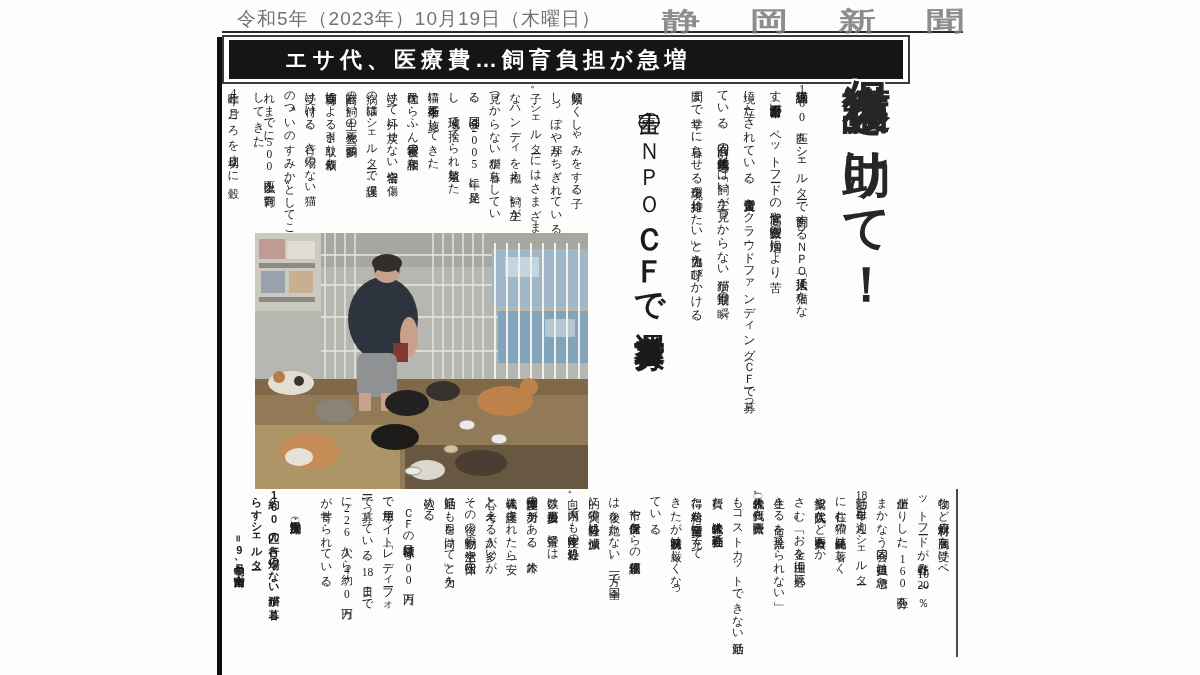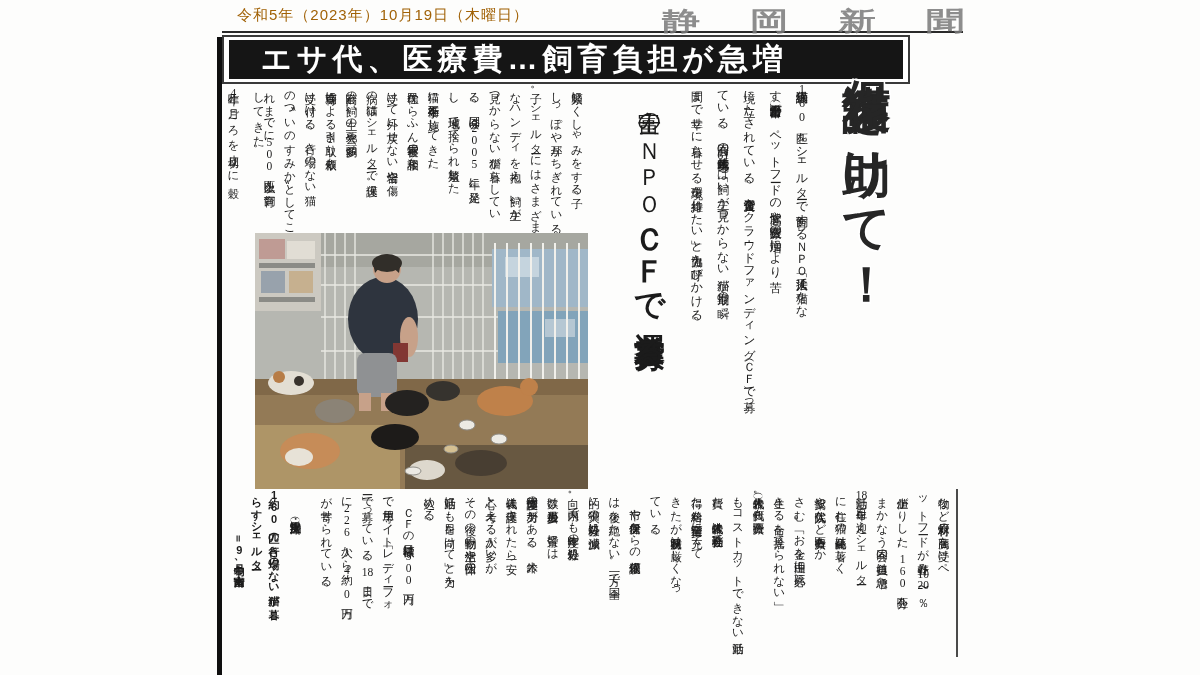--- a/index.html
+++ b/index.html
@@ -7,32 +7,32 @@
   .canvas{position:relative;width:1200px;height:675px;overflow:hidden;background:#fdfdfc;
           font-family:"Liberation Serif","DejaVu Serif",serif;color:#1b1b1b;}
   .abs{position:absolute;}
 
   
   .scan-bar{left:217px;top:37px;width:5px;height:638px;background:#0f0f0f;}
   .top-rule{left:222px;top:31px;width:741px;height:2px;background:#2a2a2a;}
   .bottom-right-rule{left:956px;top:489px;width:2px;height:168px;background:#4a4a4a;}
 
   
-  .date{left:237px;top:6px;font-size:15px;letter-spacing:1px;color:#a16207;
+  .date{left:237px;top:6px;font-size:19px;letter-spacing:1px;color:#737373;
         font-family:"Liberation Sans","DejaVu Sans",sans-serif;}
   .masthead{left:668px;top:4px;width:290px;display:flex;justify-content:space-between;
             font-size:26px;font-weight:bold;color:#7a7a7a;}
   .masthead span{display:inline-block;transform:scaleX(1.45);filter:blur(.4px);opacity:.85;}
 
   
   .banner-frame{left:222px;top:35px;width:688px;height:49px;border:2px solid #3a3a3a;background:#fff;box-sizing:border-box;}
   .banner{position:absolute;left:5px;top:3px;right:5px;bottom:3px;background:#151515;color:#fff;
-          display:flex;align-items:center;padding-left:32px;box-sizing:border-box;
+          display:flex;align-items:center;padding-left:56px;box-sizing:border-box;
           font-family:"Liberation Sans","DejaVu Sans",sans-serif;font-weight:bold;
-          font-size:30px;letter-spacing:5px;white-space:nowrap;}
+          font-size:22px;letter-spacing:5px;white-space:nowrap;}
 
   
   .v{writing-mode:vertical-rl;text-orientation:mixed;}
   .vcols{position:absolute;display:flex;flex-direction:row-reverse;justify-content:space-between;}
   .vcol{writing-mode:vertical-rl;text-orientation:mixed;line-height:1.08;white-space:nowrap;}
   .tcy{text-combine-upright:all;}
   .upright{text-orientation:upright;}
 
   .headline-main{left:838px;top:42px;height:432px;font-size:48px;font-weight:bold;
                  letter-spacing:4px;color:#262626;line-height:1.2;

